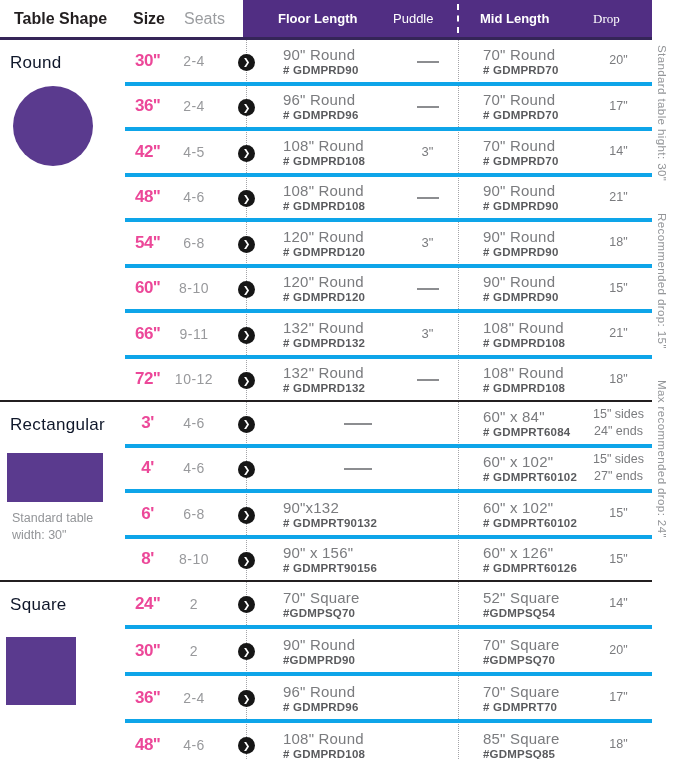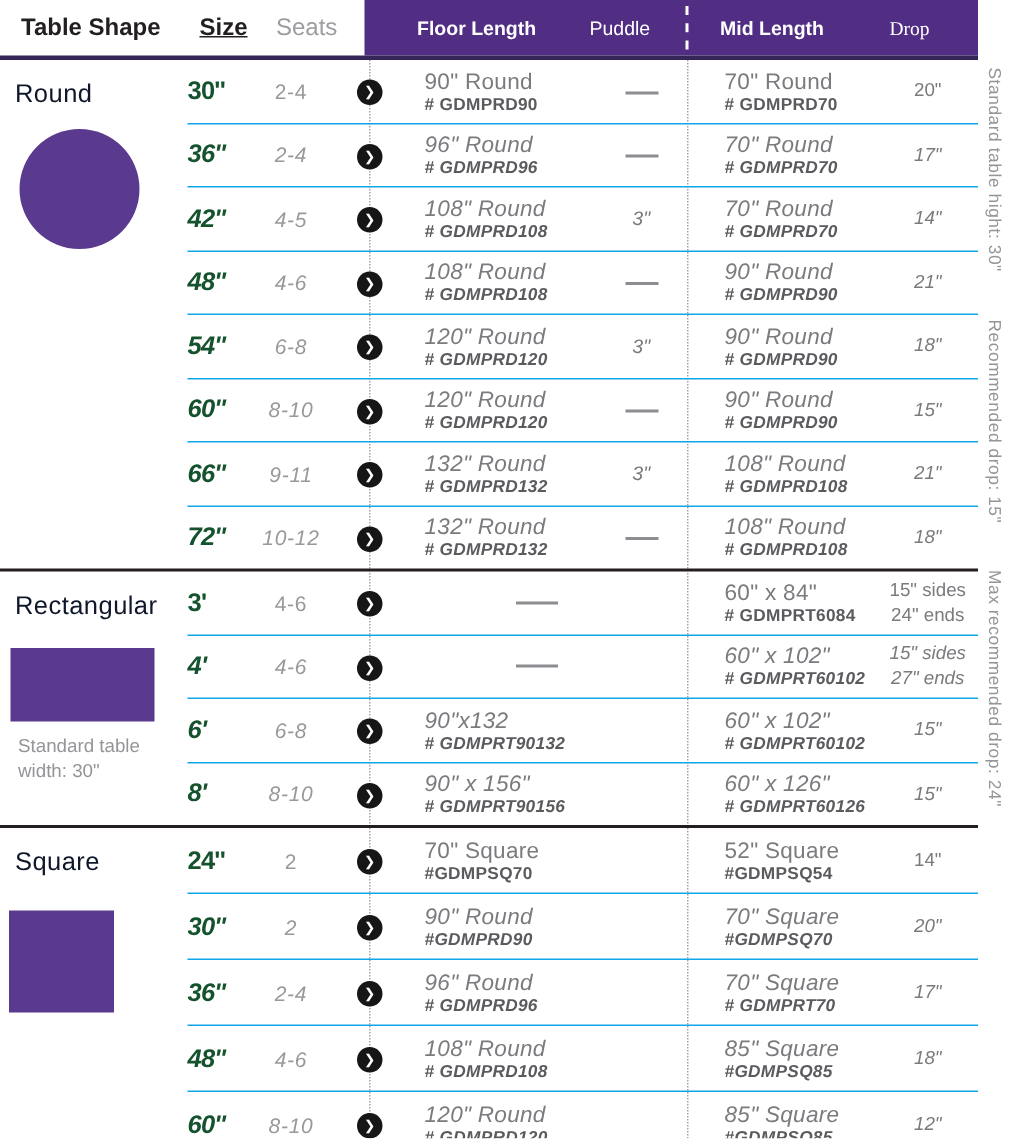--- a/index.html
+++ b/index.html
@@ -3,21 +3,21 @@
 <meta charset="utf-8">
 <style>
   html,body{margin:0;padding:0;background:#fff;}
   .page{position:relative;width:679px;height:759px;background:#fff;overflow:hidden;
         font-family:"Liberation Sans","DejaVu Sans",sans-serif;color:#231f20;}
 
   
   .hdr{position:absolute;top:0;left:0;width:679px;height:40px;border-radius:15px;}
   .hdr-label{position:absolute;top:0;height:37px;line-height:37px;font-size:16px;white-space:nowrap;}
   .hl-shape{left:14px;font-weight:bold;}
-  .hl-size{left:133px;font-weight:bold;text-decoration:underline;}
+  .hl-size{left:133px;font-weight:bold;}
   .hl-seats{left:184px;color:#9b9da0;}
   .hdr-band{position:absolute;left:243px;top:0;width:409px;height:37px;background:var(--c-band,#512e83);}
   .band-label{position:absolute;top:0;height:37px;line-height:37px;font-size:13px;color:#fff;white-space:nowrap;}
   .bl-floor{left:35px;font-weight:bold;}
   .bl-puddle{left:150px;}
   .bl-mid{left:237px;font-weight:bold;}
   .bl-drop{left:350px;font-family:Liberation Serif, serif;}
   .hdr-dash{position:absolute;left:214px;top:4px;height:29px;width:0;border-left:2px dashed #fff;}
   .hdr-rule{position:absolute;left:0;top:37px;width:652px;height:3px;background:var(--c-rule,#352558);}
 
@@ -35,23 +35,23 @@
   .shape.circle{width:80px;height:80px;border-radius:50%;margin:13px 0 0 13px;}
   .shape.rect{width:96px;height:49px;margin:18px 0 0 7px;}
   .shape.square{width:70px;height:68px;margin:22px 0 0 6px;}
   .shape-note{margin:8px 0 0 12px;width:100px;font-size:12.5px;line-height:1.35;color:#939598;}
   .shape-note:empty{display:none;}
 
   .rows{width:527px;flex:0 0 527px;}
   .row{display:grid;grid-template-columns:45px 48px 38px 139px 65px 125px 67px;
        align-items:center;height:41.5px;}
   .section[data-shape="square"] .row{height:43px;}
-  .row + .row{border-top:1px solid #0ea5e9;font-style:italic;}
-
-  .c-size{font-weight:bold;font-size:17px;letter-spacing:-.5px;color:#14532d;}
+  .row + .row{border-top:4px solid #0ea5e9;}
+
+  .c-size{font-weight:bold;font-size:17px;text-align:center;letter-spacing:-.5px;color:#ec4899;}
   .c-seats{font-size:14px;color:#98999c;text-align:center;letter-spacing:.5px;}
   .c-arrow{padding-left:20px;}
   .arrow{display:inline-flex;width:17px;height:17px;border-radius:50%;background:#161616;color:#fff;
          font-size:9px;font-weight:bold;align-items:center;justify-content:center;}
   .c-floor{padding-left:27px;}
   .c-mid{padding-left:23px;}
   .val{font-size:15px;color:#7a7b7e;letter-spacing:.2px;white-space:nowrap;}
   .code{font-size:11.5px;font-weight:bold;color:#5a5b5e;letter-spacing:.2px;margin-top:1px;white-space:nowrap;}
   .c-puddle{text-align:center;font-size:13px;color:#7a7b7e;}
   .c-drop{text-align:center;font-size:12.5px;color:#7a7b7e;}

